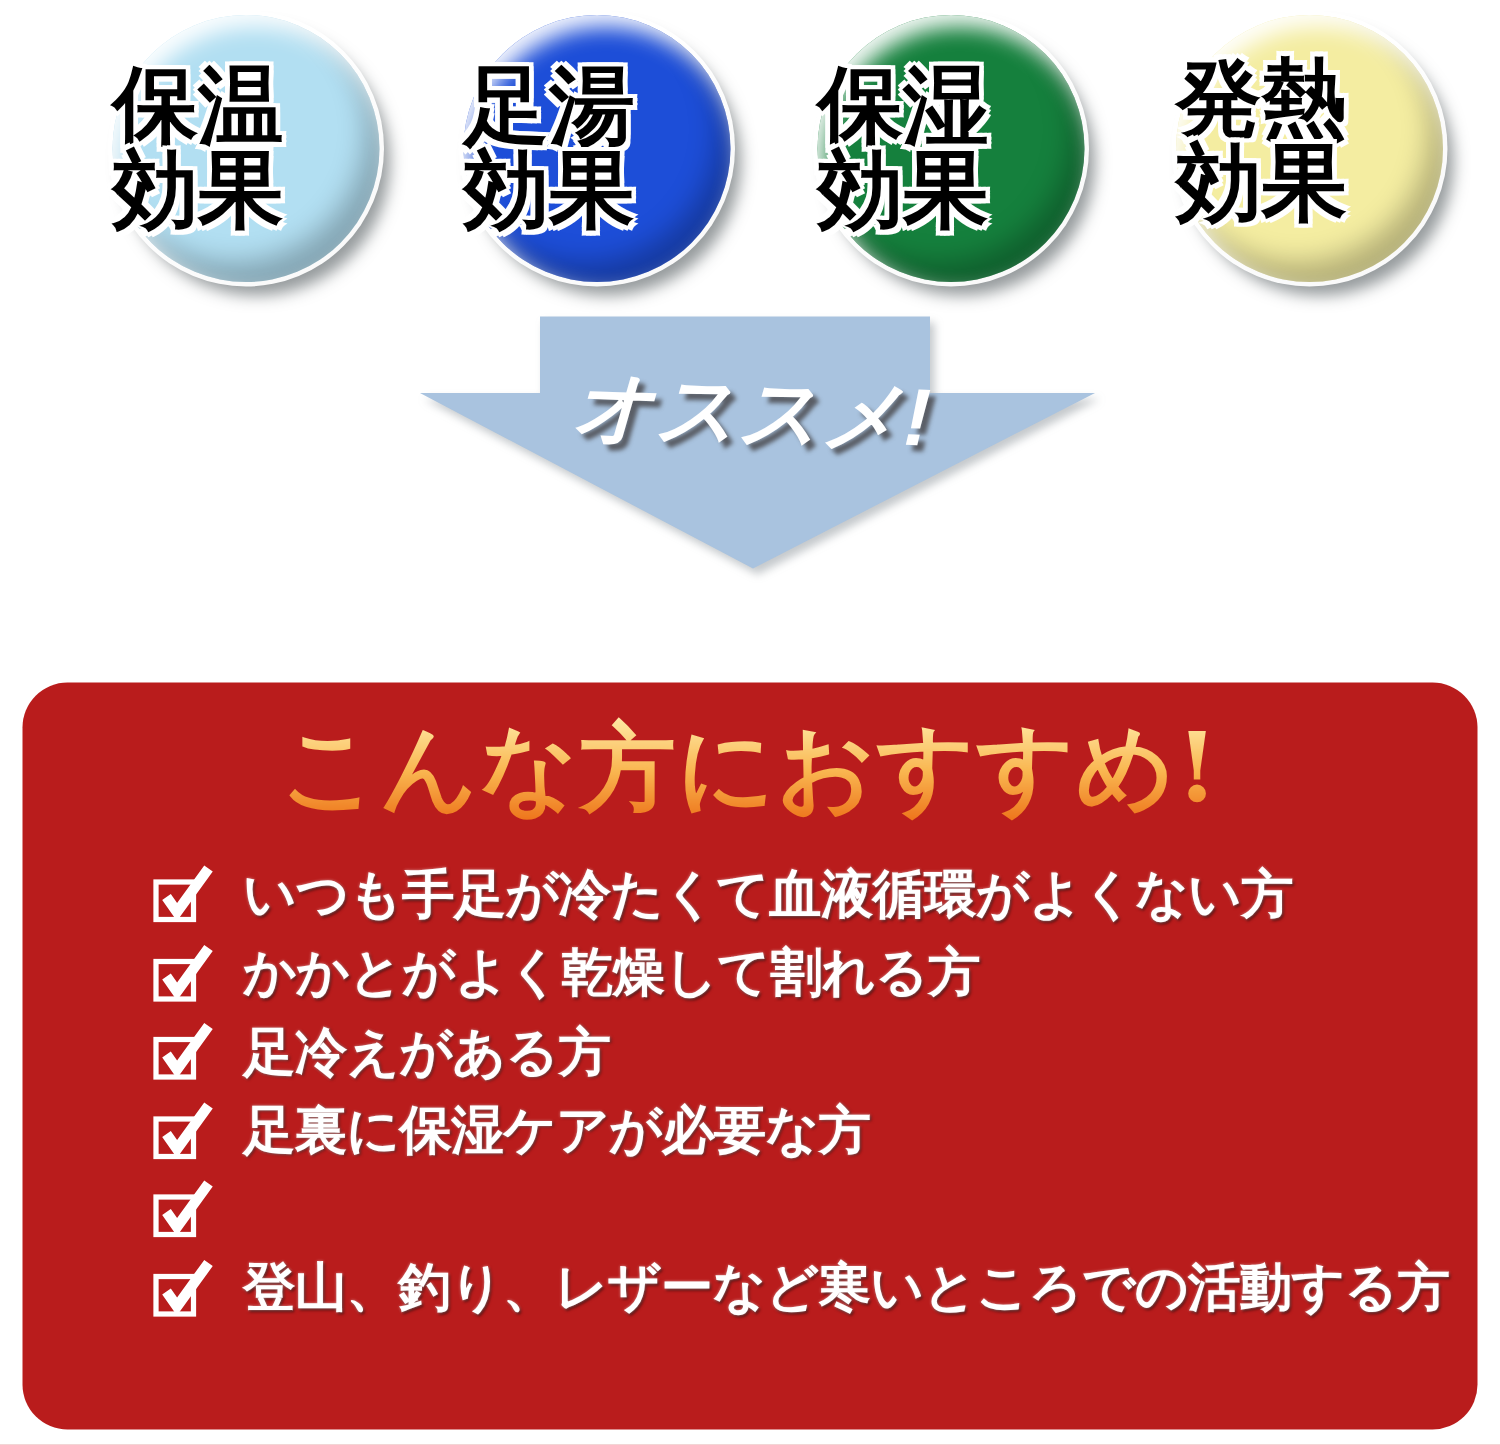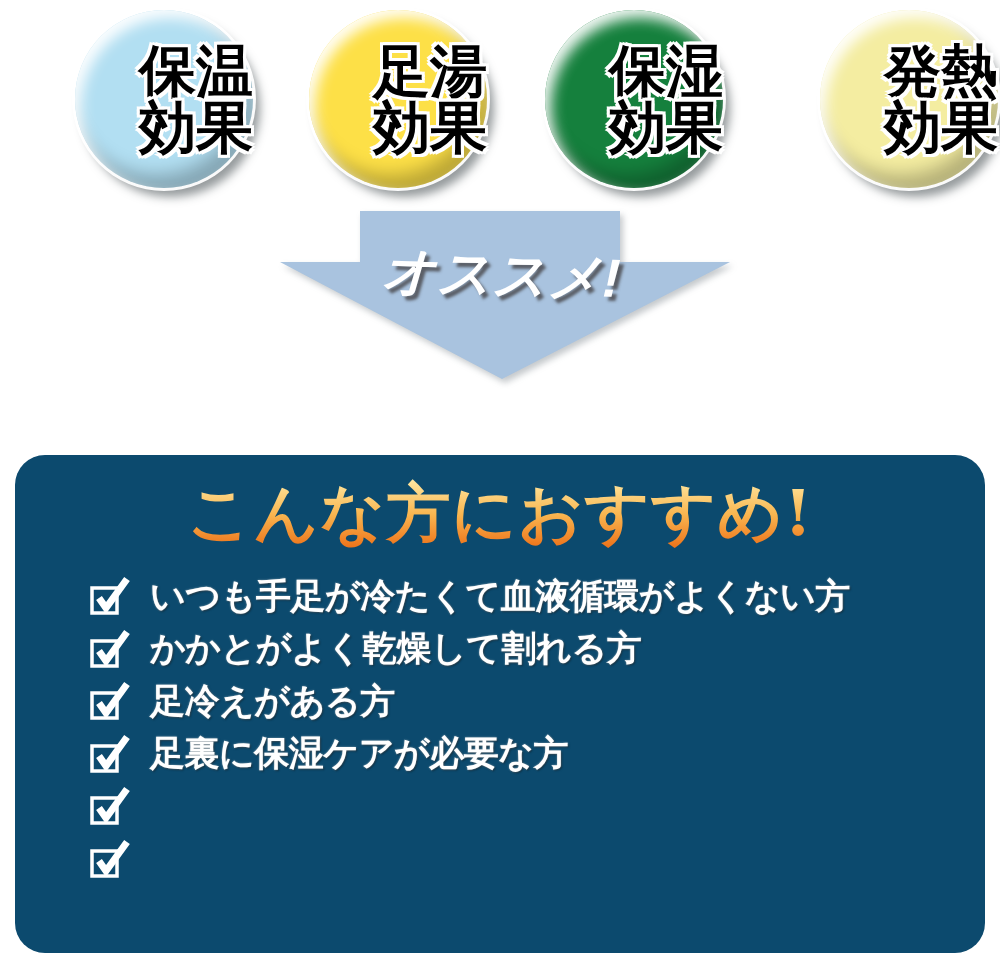--- a/index.html
+++ b/index.html
@@ -4,21 +4,21 @@
 <style>
   html,body{margin:0;padding:0;background:#ffffff;}
   .stage{
     position:relative;width:1000px;height:963px;background:#ffffff;overflow:hidden;
     font-family:"DejaVu Serif","Liberation Serif",serif;
   }
   
   .badges{position:absolute;left:0;top:0;width:1000px;height:200px;}
   .badge{
     position:absolute;top:10px;width:178px;height:178px;border-radius:50%;
-    display:flex;align-items:center;justify-content:flex-end;
+    display:flex;align-items:center;justify-content:flex-start;
     box-shadow:
       0 0 0 3px rgba(255,255,255,.95),
       7px 9px 10px rgba(45,55,60,.5),
       inset 6px 8px 14px rgba(255,255,255,.95),
       inset -9px -13px 18px rgba(0,0,0,.26);
   }
   .badge-text{
     text-align:center;font-weight:bold;font-size:57px;line-height:.99;color:#000;
     text-shadow:
       -3px -3px 0 #fff, 3px -3px 0 #fff, -3px 3px 0 #fff, 3px 3px 0 #fff,
@@ -39,21 +39,21 @@
   .panel{
     position:absolute;left:15px;top:455px;width:970px;height:498px;
     background:#000;border-radius:30px;
   }
   .panel-title{
     margin-top:16px;text-align:center;font-weight:bold;font-size:64px;line-height:1.3;
     -webkit-background-clip:text;background-clip:text;color:transparent;
     letter-spacing:1px;
   }
   .checklist{
-    list-style:none;margin:16px 0 0 0;padding:0 4px 0 74px;
+    list-style:none;margin:16px 0 0 12px;padding:0 4px 0 74px;
   }
   .check-item{
     display:flex;align-items:center;height:52.5px;
   }
   .checkbox{width:42px;height:40px;flex:0 0 42px;margin-right:19px;display:inline-block;}
   .check-text{
     color:#fff;font-weight:bold;font-size:35px;letter-spacing:-.5px;white-space:nowrap;
     text-shadow:0 0 2px rgba(255,255,255,.55), 1px 1px 2px rgba(0,0,0,.6);
   }
 </style>
@@ -63,50 +63,50 @@
 <div class="stage">
 
   <div class="badges" id="badges">
   <div class="badge" style="left: 75px; background: rgb(178, 223, 242);">
     <div class="badge-text">
       <span class="l1">保温</span>
       <span class="l2">効果</span>
     </div>
   </div>
 
-  <div class="badge" style="left: 309px; background: #fde047;">
+  <div class="badge" style="left: 309px; background: #1d4ed8;">
     <div class="badge-text">
       <span class="l1">足湯</span>
       <span class="l2">効果</span>
     </div>
   </div>
 
   <div class="badge" style="left: 545px; background: #15803d;">
     <div class="badge-text">
       <span class="l1">保湿</span>
       <span class="l2">効果</span>
     </div>
   </div>
 
-  <div class="badge" style="left: 820px; background: rgb(244, 237, 161);">
+  <div class="badge" style="left: 784px; background: rgb(244, 237, 161); font-family: Liberation Mono, monospace;">
     <div class="badge-text">
       <span class="l1">発熱</span>
       <span class="l2">効果</span>
     </div>
   </div>
 </div>
 
   <div class="arrow-wrap">
     <svg width="466" height="174" viewBox="0 0 466 174">
       <polygon id="arrow-shape" points="92,2 352,2 352,53 462,53 234,170 12,53 92,53" fill="#a9c3df"></polygon>
     </svg>
     <div class="arrow-label" style="color: rgb(255, 255, 255);">オススメ!</div>
   </div>
 
-  <div class="panel" style="background: #0c4a6e;">
+  <div class="panel" style="background: #b91c1c;">
     <div class="panel-title" id="panel-title" style="background-image: linear-gradient(rgb(255, 234, 166) 8%, rgb(249, 182, 80) 52%, rgb(236, 109, 21) 96%);">こんな方におすすめ!</div>
     <ul class="checklist" id="checklist">
   <li class="check-item">
     <span class="checkbox">
       <svg width="42" height="40" viewBox="0 0 42 40">
         <rect x="3" y="12" width="25" height="25" fill="none" stroke-width="3.5" stroke="#ffffff"></rect>
         <path d="M10 22 L17 32 L38 3" fill="none" stroke-width="7" stroke="#ffffff"></path>
       </svg>
     </span>
     <span class="check-text" style="color: rgb(255, 255, 255);">いつも手足が冷たくて血液循環がよくない方</span>
@@ -151,17 +151,18 @@
     </span>
   </li>
 
   <li class="check-item">
     <span class="checkbox">
       <svg width="42" height="40" viewBox="0 0 42 40">
         <rect x="3" y="12" width="25" height="25" fill="none" stroke-width="3.5" stroke="#ffffff"></rect>
         <path d="M10 22 L17 32 L38 3" fill="none" stroke-width="7" stroke="#ffffff"></path>
       </svg>
     </span>
+    <span class="check-text" style="color: rgb(255, 255, 255);">登山、釣り、レザーなど寒いところでの活動する方</span>
   </li>
 </ul>
   </div>
 
 </div>
 
 </body></html>

